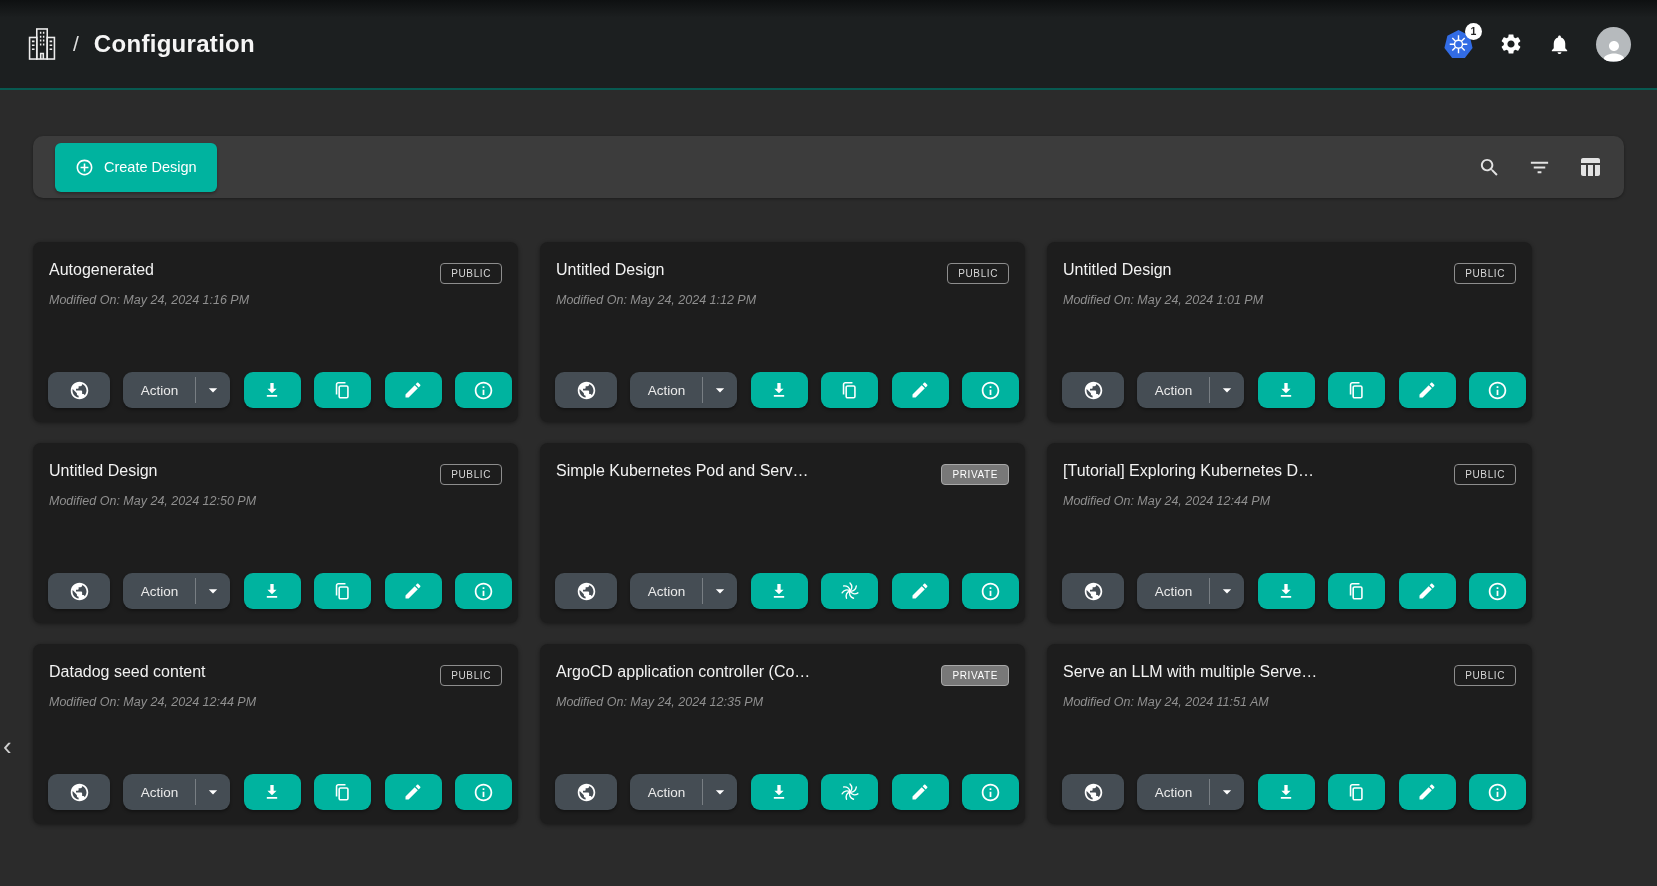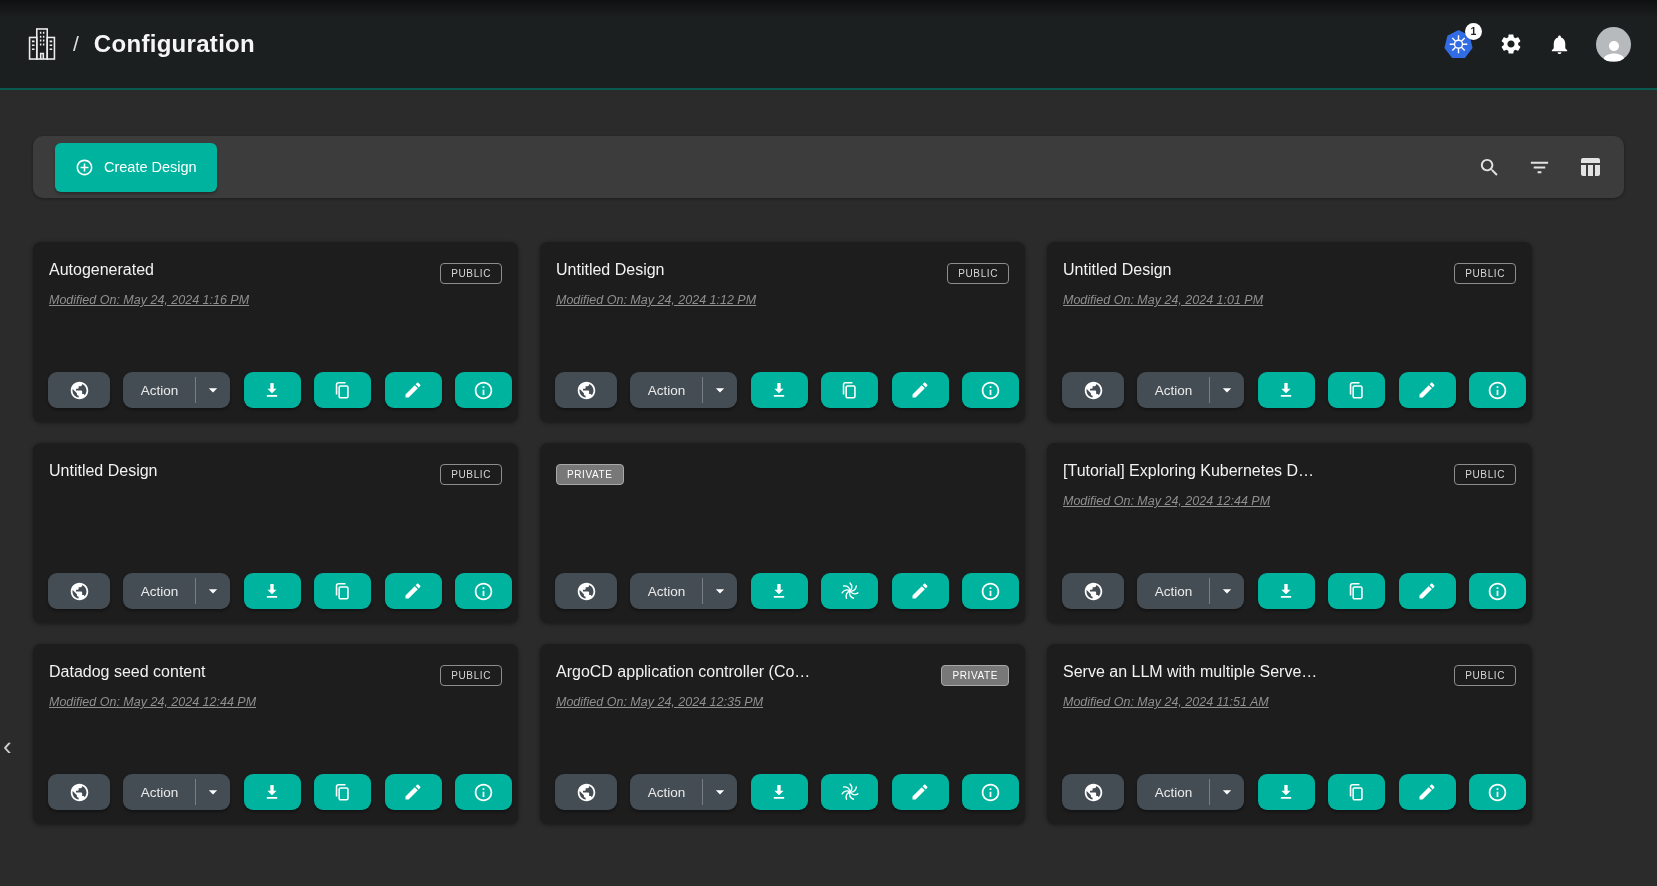--- a/index.html
+++ b/index.html
@@ -38,21 +38,21 @@
     gap:21px 22px; }
   .card { position:relative; height:180px; background:#1d1d1d; border-radius:8px;
     padding:19px 16px; box-shadow:0 1px 4px rgba(0,0,0,.45); }
   .card-head { display:flex; justify-content:space-between; align-items:flex-start; }
   .card-title { color:#f2f2f2; font-size:16px; font-weight:400; max-width:370px;
     white-space:nowrap; overflow:hidden; }
   .badge { border:1px solid #8d8d8d; color:#d6d6d6; border-radius:4px; font-size:10px;
     letter-spacing:.6px; padding:4px 10px; font-weight:400; margin-top:2px; flex:none; }
   .badge.private { background:#787878; border-color:#a8a8a8; color:#fff;text-align:right; }
   .card-modified { margin-top:9px; color:#8f8f8f; font-size:12.5px; font-style:italic;
-    font-weight:500;text-decoration:underline; }
+    font-weight:500; }
   .card-actions { position:absolute; left:15px; right:6px; bottom:14px;
     display:flex; justify-content:space-between; align-items:center; }
   .btn { height:36px; border:none; border-radius:9px; cursor:pointer;
     display:flex; align-items:center; justify-content:center;
     box-shadow:0 2px 3px rgba(0,0,0,.35); }
   .btn.dark { background:#454d54; }
   .btn.teal { background:#00B39F; }
   .globe-btn { width:62px; }
   .teal-icon { width:57px; }
   .split-btn { width:107px; padding:0; }
@@ -327,20 +327,21 @@
           </span>
         </button>
       </div>
     </div>
 
     <div class="card">
       <div class="card-head">
         <div class="card-title">Untitled Design</div>
         <div class="badge public">PUBLIC</div>
       </div>
+      <div class="card-modified">Modified On: May 24, 2024 12:50 PM</div>
 
       <div class="card-actions">
         <button class="btn dark globe-btn">
           <span style="display:flex;">
             <svg width="21" height="21" viewBox="0 0 24 24" fill="#fff">
               <path d="M12 2C6.48 2 2 6.48 2 12s4.48 10 10 10 10-4.48 10-10S17.52 2 12 2zm-1 17.93c-3.95-.49-7-3.85-7-7.93 0-.62.08-1.21.21-1.79L9 15v1c0 1.1.9 2 2 2v1.93zm6.9-2.54c-.26-.81-1-1.39-1.9-1.39h-1v-3c0-.55-.45-1-1-1H8v-2h2c.55 0 1-.45 1-1V7h2c1.1 0 2-.9 2-2v-.41c2.93 1.19 5 4.06 5 7.41 0 2.08-.8 3.97-2.1 5.39z"></path>
             </svg>
           </span>
         </button>
 
@@ -385,20 +386,21 @@
             <svg width="21" height="21" viewBox="0 0 24 24" fill="#fff">
               <path d="M11 7h2v2h-2zm0 4h2v6h-2zm1-9C6.48 2 2 6.48 2 12s4.48 10 10 10 10-4.48 10-10S17.52 2 12 2zm0 18c-4.41 0-8-3.59-8-8s3.59-8 8-8 8 3.59 8 8-3.59 8-8 8z"></path>
             </svg>
           </span>
         </button>
       </div>
     </div>
 
     <div class="card">
       <div class="card-head">
+        <div class="card-title">Simple Kubernetes Pod and Serv…</div>
         <div class="badge private">PRIVATE</div>
       </div>
 
       <div class="card-actions">
         <button class="btn dark globe-btn">
           <span style="display:flex;">
             <svg width="21" height="21" viewBox="0 0 24 24" fill="#fff">
               <path d="M12 2C6.48 2 2 6.48 2 12s4.48 10 10 10 10-4.48 10-10S17.52 2 12 2zm-1 17.93c-3.95-.49-7-3.85-7-7.93 0-.62.08-1.21.21-1.79L9 15v1c0 1.1.9 2 2 2v1.93zm6.9-2.54c-.26-.81-1-1.39-1.9-1.39h-1v-3c0-.55-.45-1-1-1H8v-2h2c.55 0 1-.45 1-1V7h2c1.1 0 2-.9 2-2v-.41c2.93 1.19 5 4.06 5 7.41 0 2.08-.8 3.97-2.1 5.39z"></path>
             </svg>
           </span>

